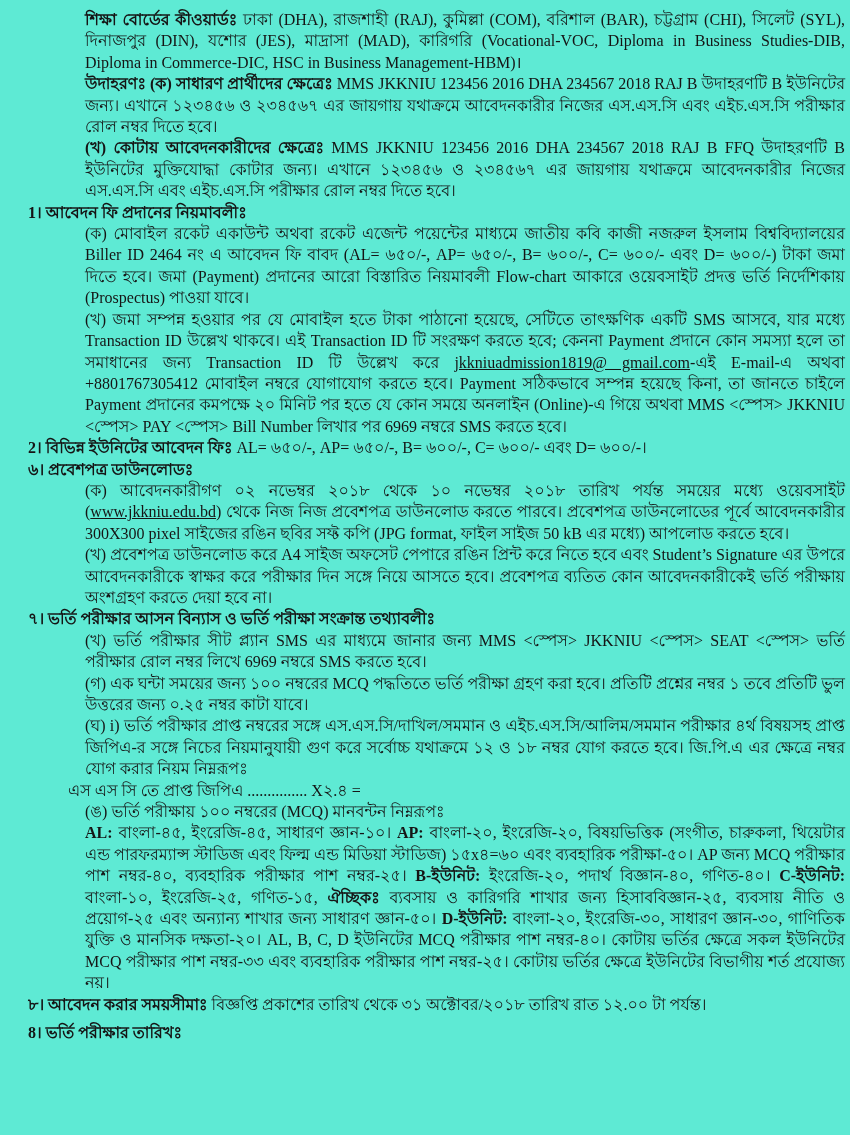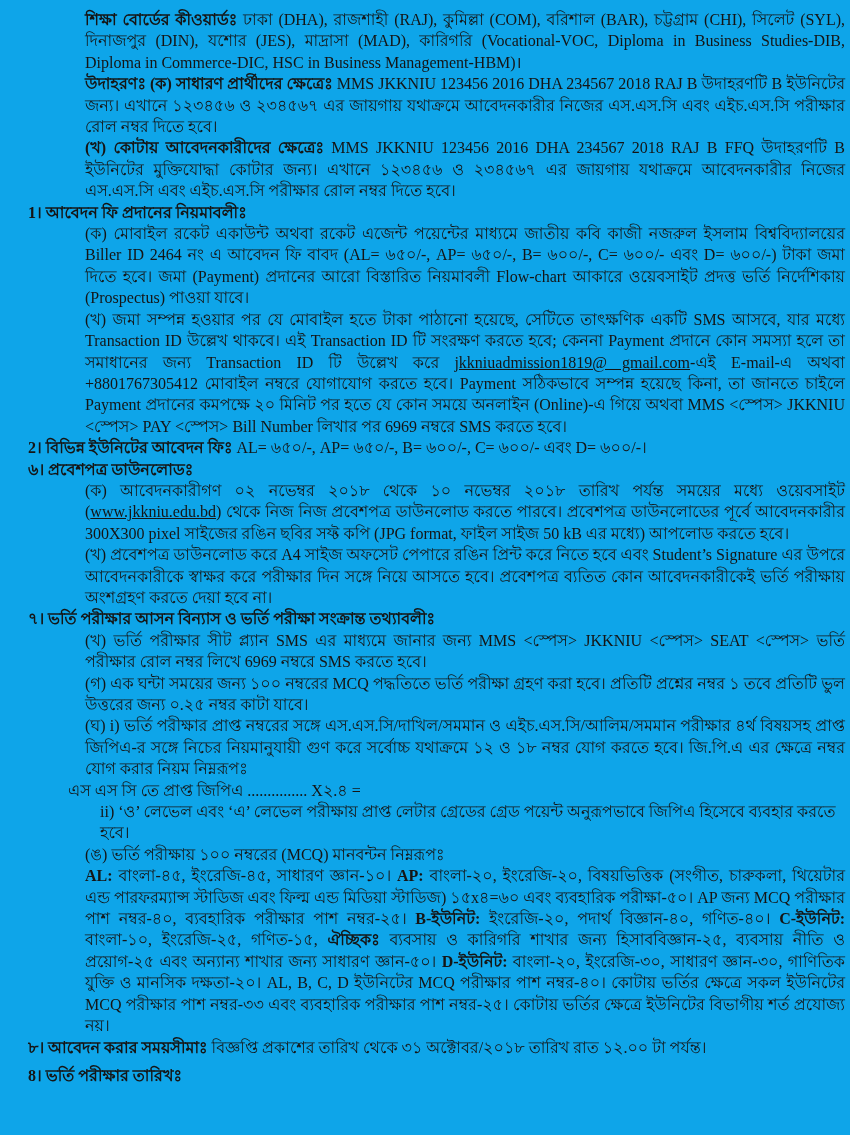--- a/index.html
+++ b/index.html
@@ -1,21 +1,21 @@
 <!DOCTYPE html>
 <html><head>
 <meta charset="utf-8">
 <style>
   html,body{margin:0;padding:0;}
   body{
     width:850px;height:1135px;background:#ffffff;
     font-family:"Liberation Serif","DejaVu Serif",serif;
     color:#151515;overflow:hidden;
   }
-  .page{width:850px;height:1135px;position:relative;background:#0ea5e9;}
+  .page{width:850px;height:1135px;position:relative;background:#5eead4;}
   .content{padding:9px 5px 0 28px;}
   .p{font-size:16px;line-height:21.4px;text-align:justify;}
   .ind{margin-left:57px;}
   .ind2{margin-left:72px;text-align:left;}
   .center{text-align:left;margin-left:40px;}
   .gaptop{margin-top:7px;}
   .b{font-weight:bold;}
   .u{text-decoration:underline;}
 </style>
 </head>
@@ -33,21 +33,20 @@
         <div class="p ind"><span>(খ) জমা সম্পন্ন হওয়ার পর যে মোবাইল হতে টাকা পাঠানো হয়েছে, সেটিতে তাৎক্ষণিক একটি SMS আসবে, যার মধ্যে Transaction ID উল্লেখ থাকবে। এই Transaction ID টি সংরক্ষণ করতে হবে; কেননা Payment প্রদানে কোন সমস্যা হলে তা সমাধানের জন্য Transaction ID টি উল্লেখ করে </span><span class="u">jkkniuadmission1819@ gmail.com</span><span>-এই E-mail-এ অথবা +8801767305412 মোবাইল নম্বরে যোগাযোগ করতে হবে। Payment সঠিকভাবে সম্পন্ন হয়েছে কিনা, তা জানতে চাইলে Payment প্রদানের কমপক্ষে ২০ মিনিট পর হতে যে কোন সময়ে অনলাইন (Online)-এ গিয়ে অথবা MMS &lt;স্পেস&gt; JKKNIU &lt;স্পেস&gt; PAY &lt;স্পেস&gt; Bill Number লিখার পর 6969 নম্বরে SMS করতে হবে।</span></div>
         <div class="p"><span class="b">2। বিভিন্ন ইউনিটের আবেদন ফিঃ </span><span>AL= ৬৫০/-, AP= ৬৫০/-, B= ৬০০/-, C= ৬০০/- এবং D= ৬০০/-।</span></div>
         <div class="p"><span class="b">৬। প্রবেশপত্র ডাউনলোডঃ</span></div>
         <div class="p ind"><span>(ক) আবেদনকারীগণ ০২ নভেম্বর ২০১৮ থেকে ১০ নভেম্বর ২০১৮ তারিখ পর্যন্ত সময়ের মধ্যে ওয়েবসাইট (</span><span class="u">www.jkkniu.edu.bd</span><span>) থেকে নিজ নিজ প্রবেশপত্র ডাউনলোড করতে পারবে। প্রবেশপত্র ডাউনলোডের পূর্বে আবেদনকারীর 300X300 pixel সাইজের রঙিন ছবির সফ্ট কপি (JPG format, ফাইল সাইজ 50 kB এর মধ্যে) আপলোড করতে হবে।</span></div>
         <div class="p ind"><span>(খ) প্রবেশপত্র ডাউনলোড করে A4 সাইজ অফসেট পেপারে রঙিন প্রিন্ট করে নিতে হবে এবং Student’s Signature এর উপরে আবেদনকারীকে স্বাক্ষর করে পরীক্ষার দিন সঙ্গে নিয়ে আসতে হবে। প্রবেশপত্র ব্যতিত কোন আবেদনকারীকেই ভর্তি পরীক্ষায় অংশগ্রহণ করতে দেয়া হবে না।</span></div>
         <div class="p"><span class="b">৭। ভর্তি পরীক্ষার আসন বিন্যাস ও ভর্তি পরীক্ষা সংক্রান্ত তথ্যাবলীঃ</span></div>
         <div class="p ind"><span>(খ) ভর্তি পরীক্ষার সীট প্ল্যান SMS এর মাধ্যমে জানার জন্য MMS &lt;স্পেস&gt; JKKNIU &lt;স্পেস&gt; SEAT &lt;স্পেস&gt; ভর্তি পরীক্ষার রোল নম্বর লিখে 6969 নম্বরে SMS করতে হবে।</span></div>
         <div class="p ind"><span>(গ) এক ঘন্টা সময়ের জন্য ১০০ নম্বরের MCQ পদ্ধতিতে ভর্তি পরীক্ষা গ্রহণ করা হবে। প্রতিটি প্রশ্নের নম্বর ১ তবে প্রতিটি ভুল উত্তরের জন্য ০.২৫ নম্বর কাটা যাবে।</span></div>
         <div class="p ind"><span>(ঘ) i) ভর্তি পরীক্ষার প্রাপ্ত নম্বরের সঙ্গে এস.এস.সি/দাখিল/সমমান ও এইচ.এস.সি/আলিম/সমমান পরীক্ষার ৪র্থ বিষয়সহ প্রাপ্ত জিপিএ-র সঙ্গে নিচের নিয়মানুযায়ী গুণ করে সর্বোচ্চ যথাক্রমে ১২ ও ১৮ নম্বর যোগ করতে হবে। জি.পি.এ এর ক্ষেত্রে নম্বর যোগ করার নিয়ম নিম্নরূপঃ</span></div>
         <div class="p center"><span>এস এস সি তে প্রাপ্ত জিপিএ ............... X২.৪ =</span></div>
-        <div class="p ind2"><span>ii) ‘ও’ লেভেল এবং ‘এ’ লেভেল পরীক্ষায় প্রাপ্ত লেটার গ্রেডের গ্রেড পয়েন্ট অনুরূপভাবে জিপিএ হিসেবে ব্যবহার করতে হবে।</span></div>
         <div class="p ind"><span>(ঙ) ভর্তি পরীক্ষায় ১০০ নম্বরের (MCQ) মানবন্টন নিম্নরূপঃ</span></div>
         <div class="p ind"><span class="b">AL: </span><span>বাংলা-৪৫, ইংরেজি-৪৫, সাধারণ জ্ঞান-১০। </span><span class="b">AP: </span><span>বাংলা-২০, ইংরেজি-২০, বিষয়ভিত্তিক (সংগীত, চারুকলা, থিয়েটার এন্ড পারফরম্যান্স স্টাডিজ এবং ফিল্ম এন্ড মিডিয়া স্টাডিজ) ১৫x৪=৬০ এবং ব্যবহারিক পরীক্ষা-৫০। AP জন্য MCQ পরীক্ষার পাশ নম্বর-৪০, ব্যবহারিক পরীক্ষার পাশ নম্বর-২৫। </span><span class="b">B-ইউনিট: </span><span>ইংরেজি-২০, পদার্থ বিজ্ঞান-৪০, গণিত-৪০। </span><span class="b">C-ইউনিট: </span><span>বাংলা-১০, ইংরেজি-২৫, গণিত-১৫, </span><span class="b">ঐচ্ছিকঃ </span><span>ব্যবসায় ও কারিগরি শাখার জন্য হিসাববিজ্ঞান-২৫, ব্যবসায় নীতি ও প্রয়োগ-২৫ এবং অন্যান্য শাখার জন্য সাধারণ জ্ঞান-৫০। </span><span class="b">D-ইউনিট: </span><span>বাংলা-২০, ইংরেজি-৩০, সাধারণ জ্ঞান-৩০, গাণিতিক যুক্তি ও মানসিক দক্ষতা-২০। AL, B, C, D ইউনিটের MCQ পরীক্ষার পাশ নম্বর-৪০। কোটায় ভর্তির ক্ষেত্রে সকল ইউনিটের MCQ পরীক্ষার পাশ নম্বর-৩৩ এবং ব্যবহারিক পরীক্ষার পাশ নম্বর-২৫। কোটায় ভর্তির ক্ষেত্রে ইউনিটের বিভাগীয় শর্ত প্রযোজ্য নয়।</span></div>
         <div class="p"><span class="b">৮। আবেদন করার সময়সীমাঃ </span><span>বিজ্ঞপ্তি প্রকাশের তারিখ থেকে ৩১ অক্টোবর/২০১৮ তারিখ রাত ১২.০০ টা পর্যন্ত।</span></div>
         <div class="p gaptop"><span class="b">8। ভর্তি পরীক্ষার তারিখঃ</span></div>
       </div>
 
   </div>
 </div>
 
 </body></html>

